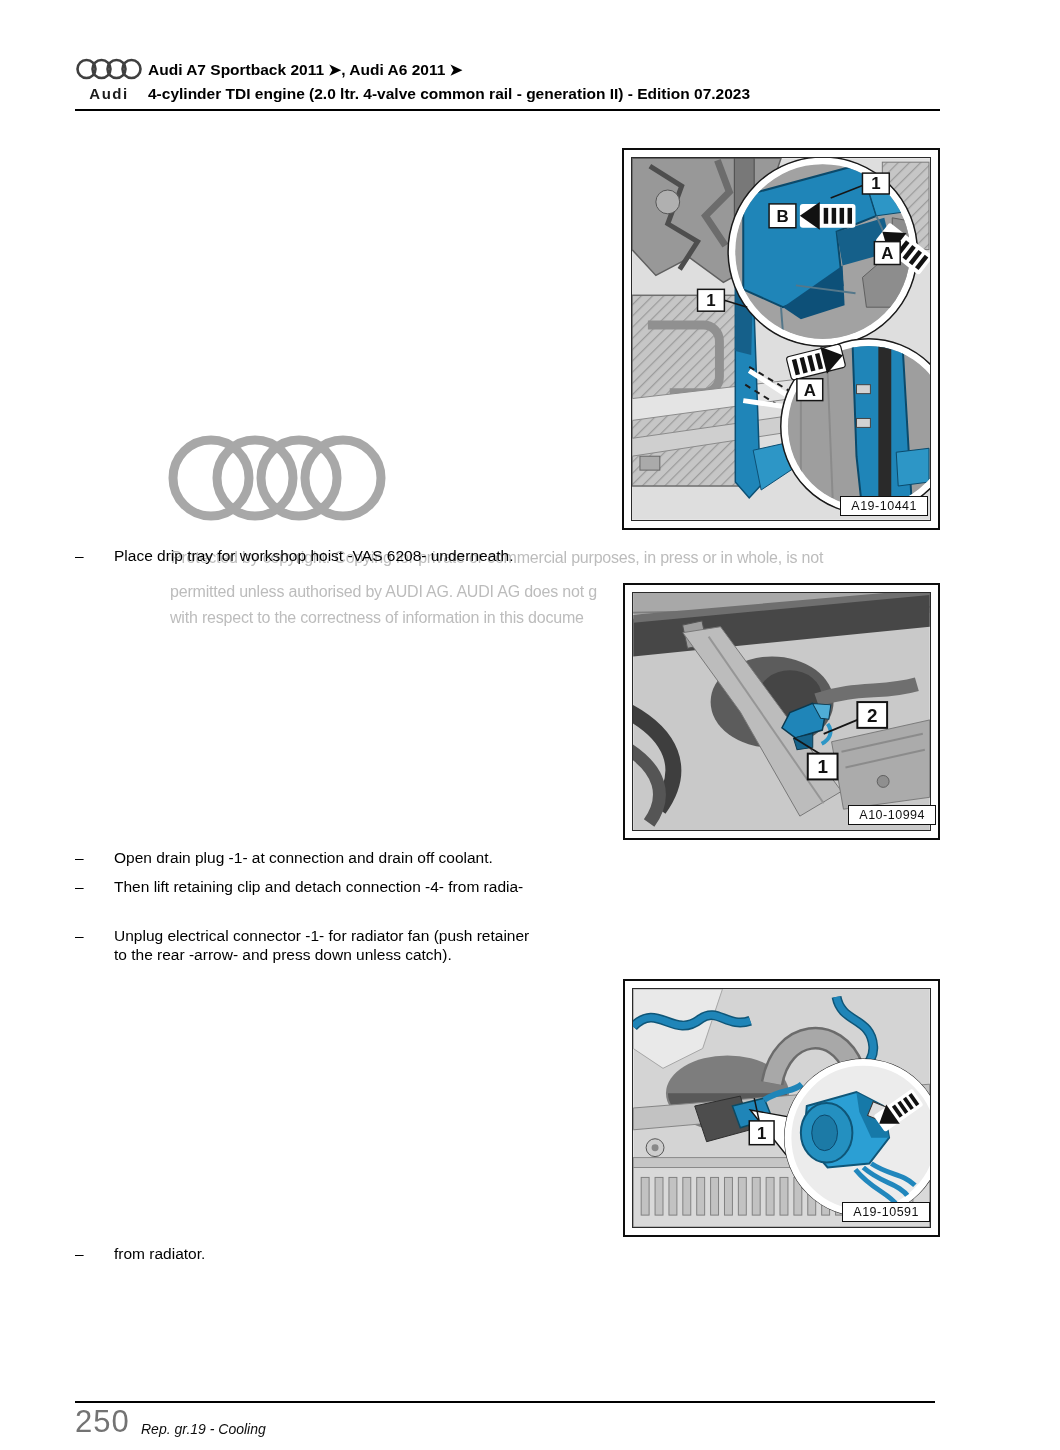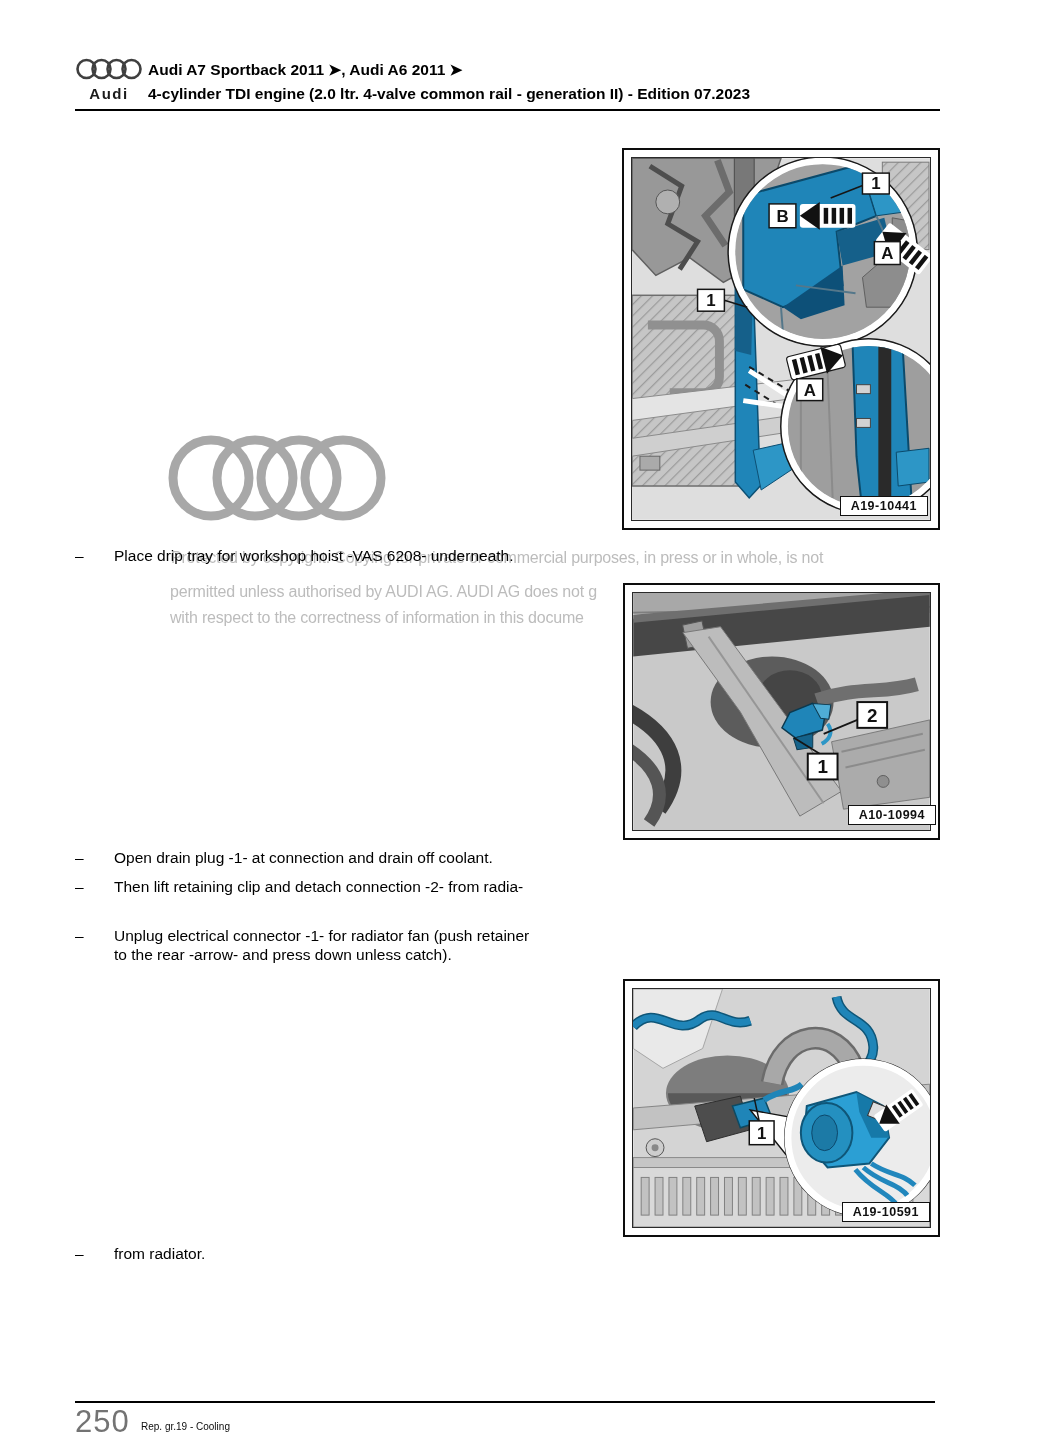--- a/index.html
+++ b/index.html
@@ -30,33 +30,33 @@
   .s4{top:927px;}
   .s5{top:1245px;}
   
   .fig{position:absolute;margin:0;background:#fff;border:2px solid #0d0d0d;padding:7px;
        box-sizing:border-box;z-index:2;}
   .fig svg{display:block;border:1px solid #2a2a2a;box-sizing:border-box;}
   .fig1{left:622px;top:148px;width:318px;height:382px;}
   .fig2{left:623px;top:583px;width:317px;height:257px;}
   .fig3{left:623px;top:979px;width:317px;height:258px;}
   .figcap{position:absolute;background:#fff;border:1.5px solid #111;font-size:12.5px;
-          padding:2px 10px;color:#111;letter-spacing:0.5px;font-weight:bold;}
+          padding:2px 10px;color:#111;letter-spacing:0.5px;}
   .fig1 .figcap{right:10px;bottom:12px;}
   .fig2 .figcap{right:2px;bottom:13px;text-align:right;}
   .fig3 .figcap{right:8px;bottom:13px;margin-left:14px;}
   
   .cal{font:700 17px "Liberation Sans",sans-serif;fill:#111;text-anchor:middle;}
   .cal2{font:700 19px "Liberation Sans",sans-serif;fill:#111;text-anchor:middle;}
   .blu{fill:var(--highlight-blue,#1f85b8);}
   .blus{stroke:var(--highlight-blue,#1f85b8);}
   
   .footer-hr{left:75px;top:1401px;width:860px;}
   .pnum{position:absolute;left:75px;top:1404px;font-size:31px;color:#737373;letter-spacing:1px;z-index:3;}
-  .psec{position:absolute;left:141px;top:1421px;font-size:10px;color:#0d0d0d;z-index:3;}
+  .psec{position:absolute;left:141px;top:1421px;font-size:14px;color:#0d0d0d;z-index:3;font-style:italic;}
 </style>
 </head>
 <body>
 
 <div class="page">
 
   <div class="logo">
     <svg width="66" height="26" viewBox="0 0 66 26">
       <g fill="none" stroke="#3f3f3f" stroke-width="2.6">
         <circle cx="10.5" cy="12" r="9"></circle>
@@ -93,21 +93,21 @@
   <div class="step s2">
     <span class="dash">–</span>
     <div class="stext">
         <div>Open drain plug -1- at connection and drain off coolant.</div>
       </div>
   </div>
 
   <div class="step s3">
     <span class="dash">–</span>
     <div class="stext">
-      <div>Then lift retaining clip and detach connection -2- from radia-</div>
+      <div>Then lift retaining clip and detach connection -4- from radia-</div>
     </div>
   </div>
 
   <div class="step s4">
     <span class="dash">–</span>
     <div class="stext">
       <div>Unplug electrical connector -1- for radiator fan (push retainer</div>
       <div>to the rear -arrow- and press down unless catch).</div>
     </div>
   </div>

